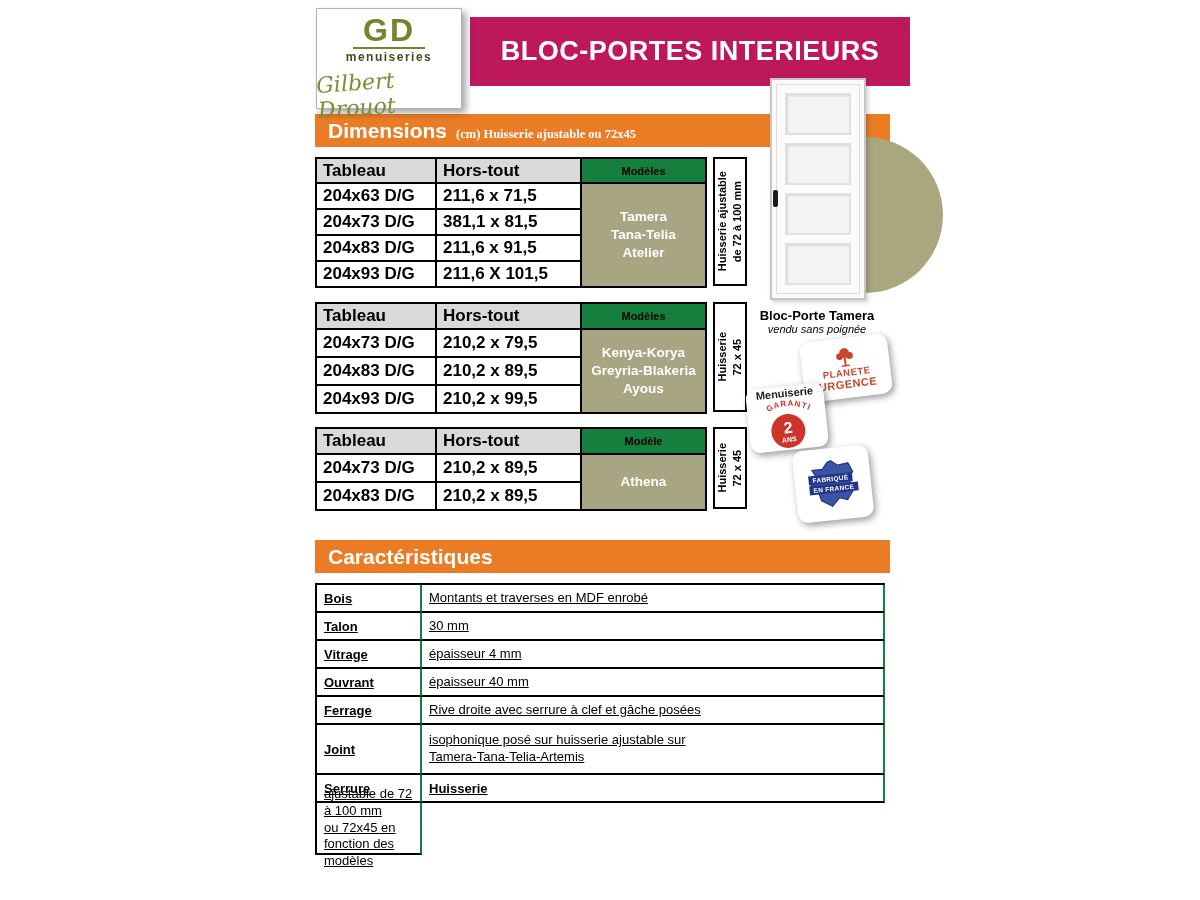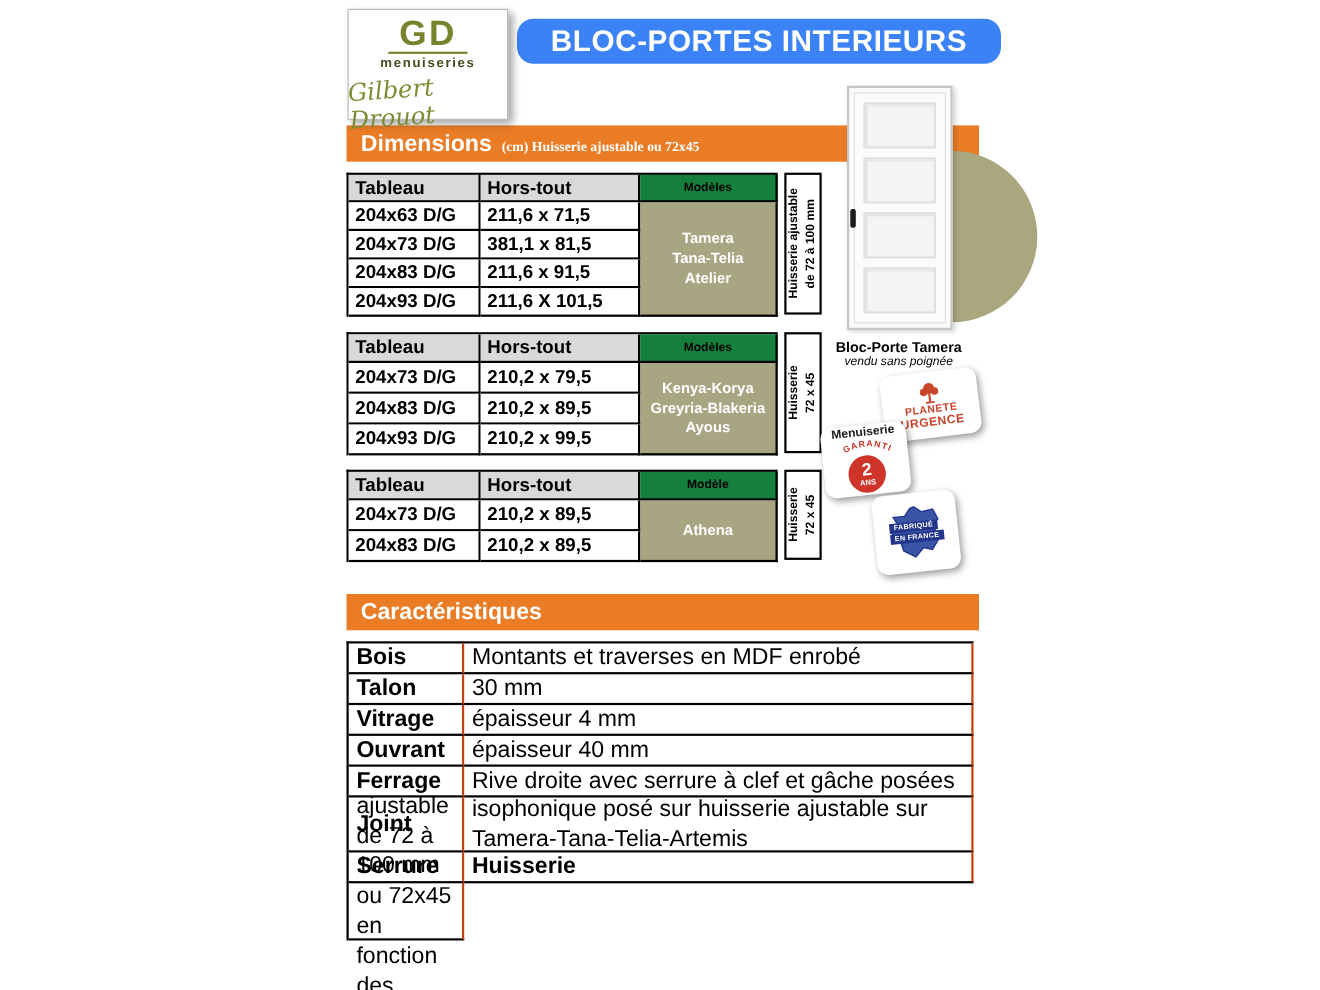--- a/index.html
+++ b/index.html
@@ -10,22 +10,22 @@
   .logo-box { position:absolute; left:316px; top:8px; width:146px; height:101px;
     background:#fff; border:1px solid #b5b5b5; box-shadow:4px 4px 7px rgba(0,0,0,.35);
     display:flex; flex-direction:column; align-items:center; padding-top:5px; z-index:3; }
   .logo-gd { font-size:32px; font-weight:bold; color:#79832d; letter-spacing:2px; line-height:1;
     border-bottom:2px solid #79832d; padding:0 10px 1px 10px; }
   .logo-brand { font-size:12px; font-weight:bold; color:#424b1c; letter-spacing:1.5px; margin-top:1px; }
   .logo-sign { font-family:"DejaVu Serif", serif; font-style:italic; font-size:22px; color:#7d8d35;
     margin-top:4px; transform:rotate(-4deg); }
 
   
-  .banner-green { position:absolute; left:470px; top:17px; width:440px; height:41px; background:#3b82f6;
-    display:flex; align-items:center; justify-content:center;border-radius:15px; }
+  .banner-green { position:absolute; left:470px; top:17px; width:440px; height:69px; background:#be185d;
+    display:flex; align-items:center; justify-content:center; }
   .banner-green span { color:#fff; font-weight:bold; font-size:27px; letter-spacing:.5px; }
   .banner-orange { position:absolute; left:315px; height:33px; background:#ea7c26;
     display:flex; align-items:baseline; padding:0 13px; }
   .banner-dim { top:114px; width:575px; }
   .banner-carac { top:540px; width:575px; }
   .banner-title { color:#fff; font-weight:bold; font-size:21px; line-height:33px; }
   .banner-sub { color:#fff; font-weight:bold; font-size:12.5px; margin-left:9px;font-family:Liberation Serif, serif; }
 
   
   .dim-table { position:absolute; left:315px; display:grid; grid-template-columns:120px 145px 125px;
@@ -76,22 +76,22 @@
   .badge-france { left:795px; top:448px; width:76px; height:72px; transform:rotate(-6deg); }
   .fr-map-wrap { position:relative; width:52px; height:52px; }
   .fr-ribbon { position:absolute; left:2px; background:#24368c; color:#fff; font-weight:bold;
     font-size:6.5px; padding:1px 4px; letter-spacing:.3px; }
   .fr-ribbon.r1 { top:16px; } .fr-ribbon.r2 { top:26px; }
 
   
   .char-table { position:absolute; left:315px; top:583px; width:570px; display:grid;
     grid-template-columns:105px 1fr; grid-template-rows:28px 28px 28px 28px 28px 50px 28px 52px;
     border-top:2px solid #000; border-left:2px solid #000; background:#fff; }
-  .char-cell { border-right:2px solid #c2410c; border-bottom:2px solid #000; display:flex; align-items:center;
-    padding:0 7px; font-size:21px; }
+  .char-cell { border-right:2px solid #15803d; border-bottom:2px solid #000; display:flex; align-items:center;
+    padding:0 7px; font-size:13px;text-decoration:underline; }
   .char-label { font-weight:bold; }
   .char-value { white-space:pre-line; line-height:1.3; }
 </style>
 </head>
 <body>
 
 <div class="page">
 
   <div class="logo-box">
     <div class="logo-gd">GD</div>

